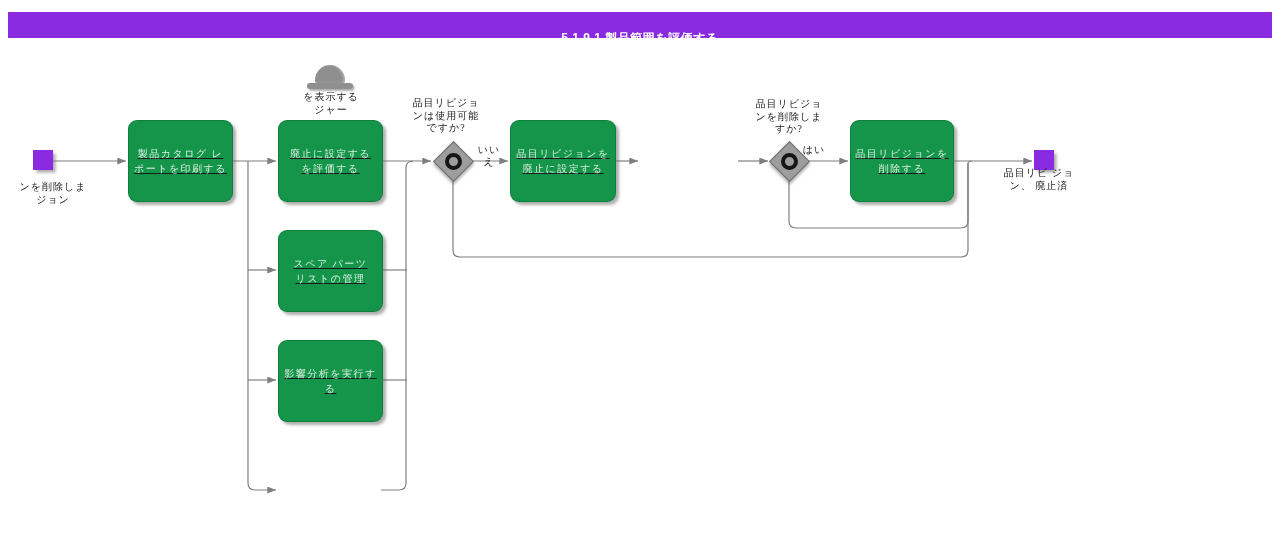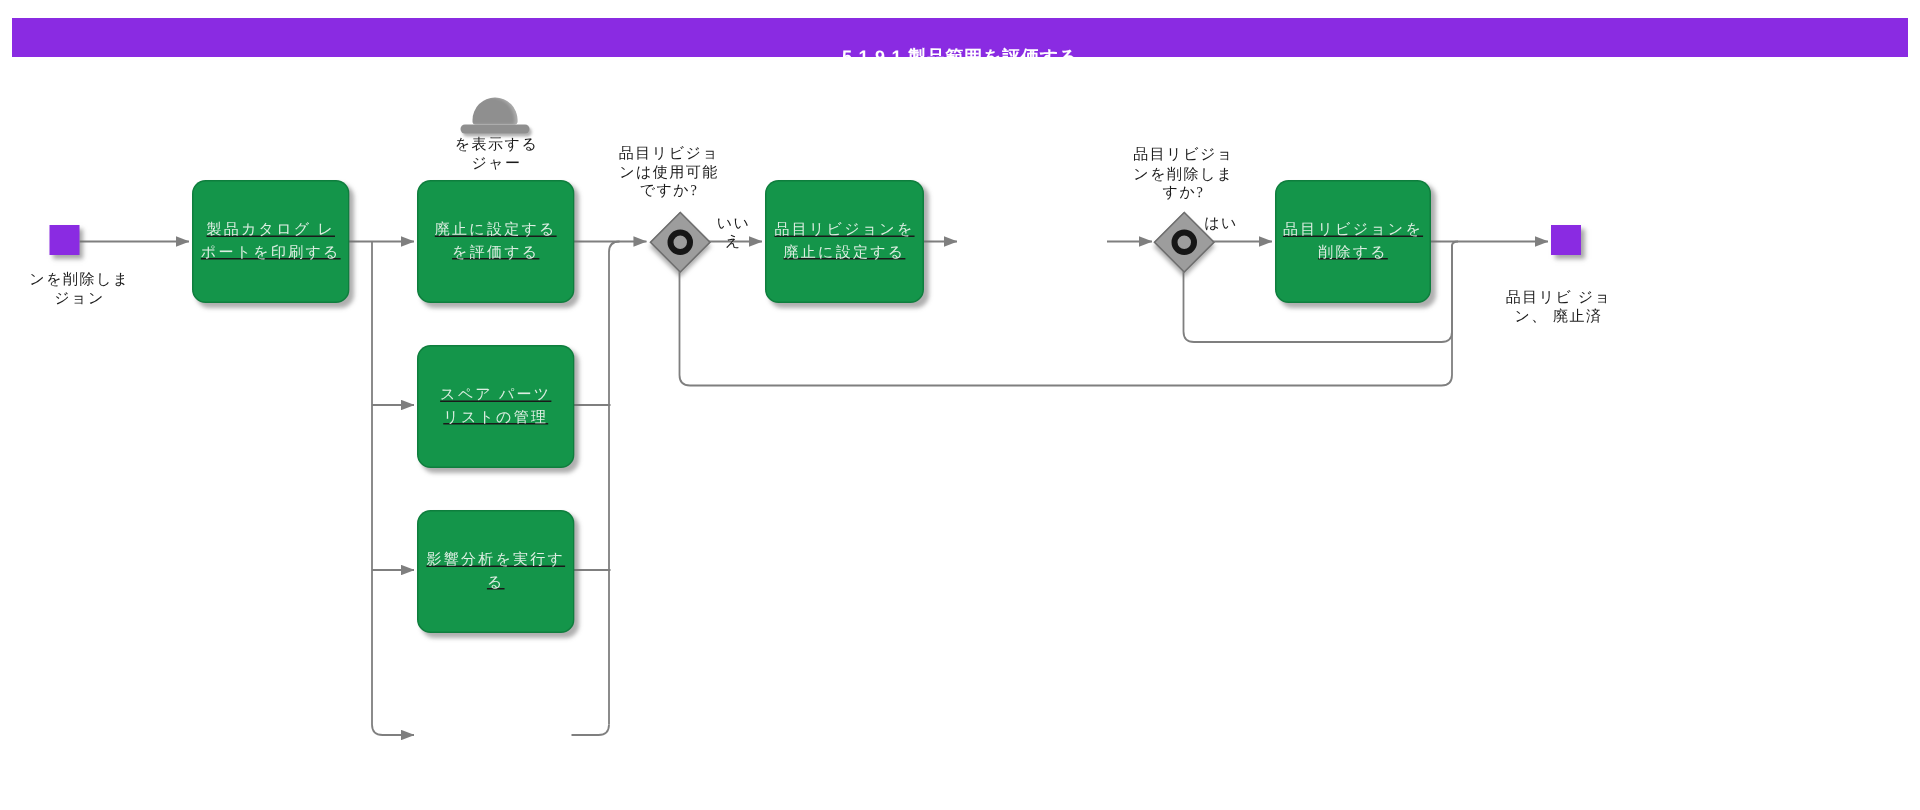--- a/index.html
+++ b/index.html
@@ -68,21 +68,21 @@
 
   <div class="titlebar">
     <span>5.1.9.1.製品範囲を評価する</span>
   </div>
 
   <div class="event" style="left:33px;top:150px;"></div>
   <div class="lbl" style="left:2px;top:181px;width:102px;">ンを削除しま
 ジョン</div>
 
   <div class="event" style="left:1034px;top:150px;"></div>
-  <div class="lbl" style="left:977px;top:193px;width:124px;">品目リビ ジョ
+  <div class="lbl" style="left:977px;top:167px;width:124px;">品目リビ ジョ
 ン、 廃止済</div>
 
   <div class="hat-dome"></div>
   <div class="hat-brim"></div>
   <div class="lbl" style="left:290px;top:91px;width:82px;">を表示する
 ジャー</div>
 
   <div class="task" style="left:128px;top:120px;width:103px;height:80px;">
     <span>製品カタログ レ
 ポートを印刷する</span>

